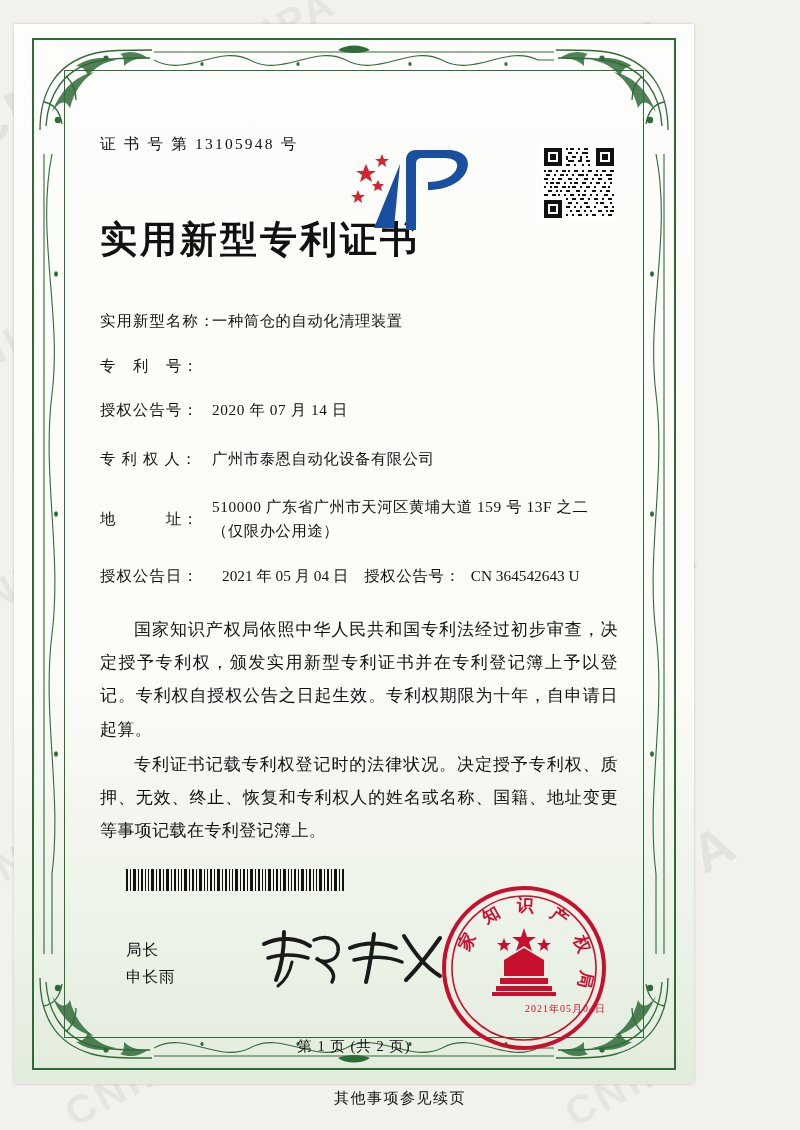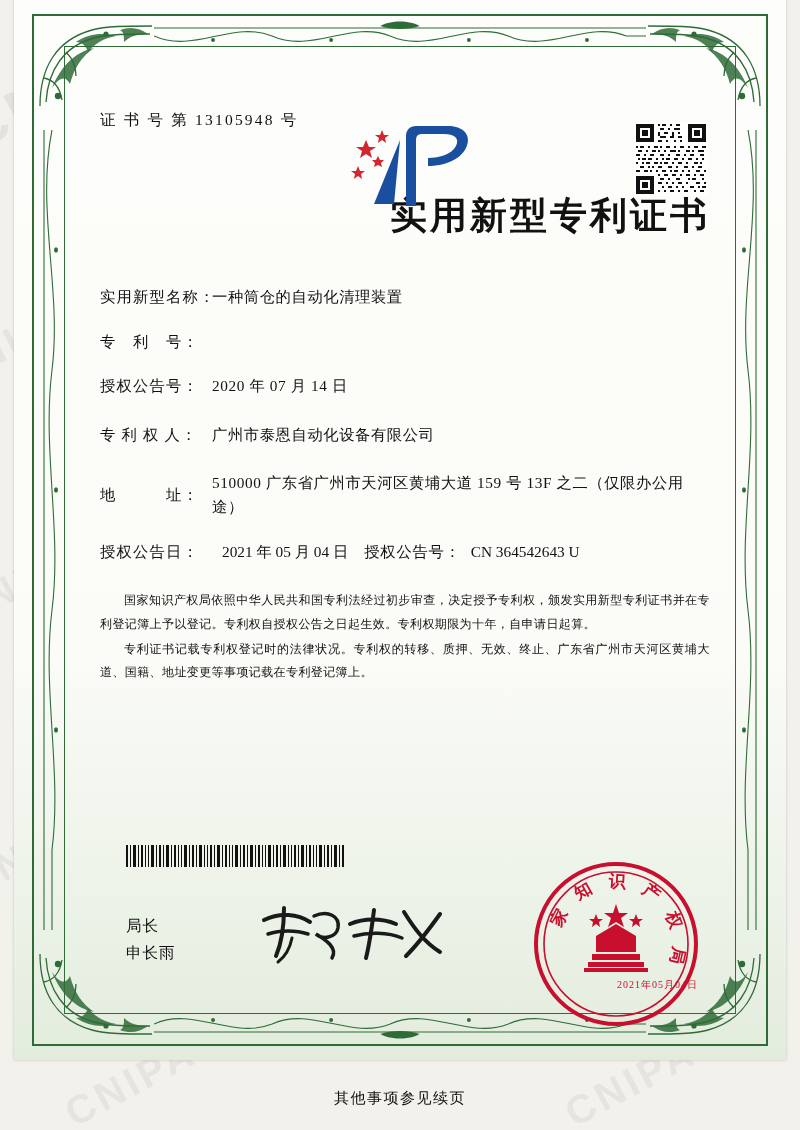--- a/index.html
+++ b/index.html
@@ -34,22 +34,22 @@
     letter-spacing: 4px;
     transform: rotate(-28deg);
     white-space: nowrap;
   }
   .wm.s1 { font-size: 40px; color: rgba(150,150,150,0.13); }
 
   
   .sheet {
     position: absolute;
     left: 14px;
-    top: 0;
-    width: 772px;
+    top: 24px;
+    width: 680px;
     height: 1060px;
     background: linear-gradient(180deg,#fdfdfb 0%, #fbfbf7 62%, #edf3e9 84%, #e2ecdc 100%);
     box-shadow: 0 0 3px rgba(0,0,0,0.18);
     z-index: 2;
   }
   .border-outer {
     position: absolute;
     left: 18px; top: 14px; right: 18px; bottom: 14px;
     border: 2px solid #2f6b37;
   }
@@ -114,21 +114,21 @@
     right: 78px;
     top: 122px;
     width: 74px;
     height: 74px;
     z-index: 4;
   }
   .qr svg { display:block; }
 
   .title {
     margin-top: 60px;
-    text-align: right;
+    text-align: left;
     font-size: 37px;
     font-weight: bold;
     letter-spacing: 3px;
     color: #111;
     font-family: "DejaVu Sans", sans-serif;
   }
 
   .fields {
     margin-top: 44px;
     font-size: 15.3px;
@@ -158,21 +158,21 @@
     white-space: nowrap;
     letter-spacing: 0.8px;
   }
   .field.two-col .f-value2 {
     margin-left: 10px;
     white-space: nowrap;
   }
 
   .paragraphs {
     margin-top: 30px;
-    font-size: 12px;
+    font-size: 17px;
     line-height: 1.95;
     color: #111;
     letter-spacing: 0.4px;
     text-align: justify;
   }
   .paragraphs p {
     margin: 0 0 2px 0;
     text-indent: 2em;
   }
 
@@ -552,21 +552,21 @@
         <div class="field two-col">
           <div class="f-label sp1">授权公告日：</div>
           <div class="f-value2">2021 年 05 月 04 日</div>
           <div class="f-label2">授权公告号：</div>
           <div class="f-value2">CN 364542643 U</div>
         </div>
       </div>
 
       <div class="paragraphs">
         <p>国家知识产权局依照中华人民共和国专利法经过初步审查，决定授予专利权，颁发实用新型专利证书并在专利登记簿上予以登记。专利权自授权公告之日起生效。专利权期限为十年，自申请日起算。</p>
-        <p>专利证书记载专利权登记时的法律状况。专利权的转移、质押、无效、终止、广东省广州市天河区黄埔大道、国籍、地址变更等事项记载在专利登记簿上。</p>
+        <p>专利证书记载专利权登记时的法律状况。决定授予专利权、质押、无效、终止、恢复和专利权人的姓名或名称、国籍、地址变更等事项记载在专利登记簿上。</p>
       </div>
     </div>
 
     <div class="barcode">
       <svg width="218" height="22" viewBox="0 0 218 22" shape-rendering="crispEdges">
         <g fill="#111111">
           <rect x="0" y="0" width="2" height="22"></rect>
             <rect x="4" y="0" width="1" height="22"></rect>
           <rect x="7" y="0" width="3" height="22"></rect>
             <rect x="12" y="0" width="1" height="22"></rect>
@@ -669,16 +669,17 @@
           <path d="M66 78 L86 66 L106 78 Z"></path>
           <rect x="54" y="110" width="64" height="4"></rect>
           <polygon points="86,46 89,55 98,55 91,60 94,69 86,64 78,69 81,60 74,55 83,55"></polygon>
           <polygon points="66,56 68,61 73,61 69,64 70,69 66,66 62,69 63,64 59,61 64,61"></polygon>
           <polygon points="106,56 108,61 113,61 109,64 110,69 106,66 102,69 103,64 99,61 104,61"></polygon>
         </g>
       </svg>
     </div>
     <div class="seal-date">2021年05月04日</div>
 
+    <div class="page-num">第 1 页 (共 2 页)</div>
   </div>
 
   <div class="footer-note">其他事项参见续页</div>
 </div>
 
 </body></html>

